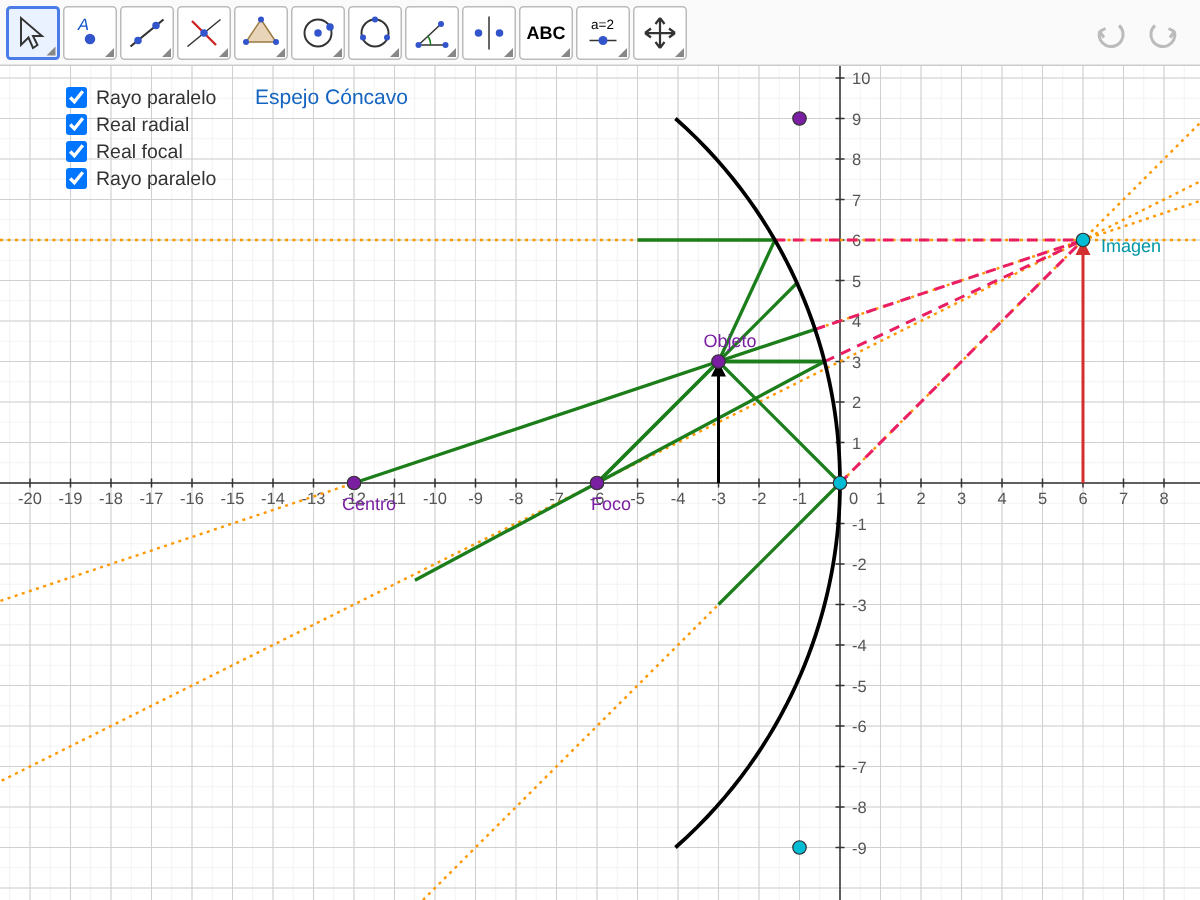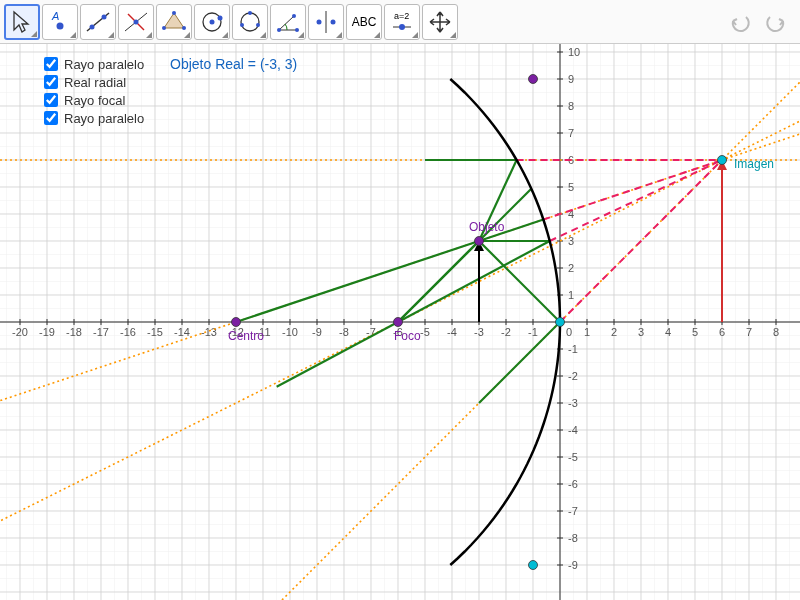--- a/index.html
+++ b/index.html
@@ -6,21 +6,21 @@
 body{font-family:Arial,sans-serif;background:#fff;width:800px;height:600px;overflow:hidden;position:relative}
 .toolbar{display:flex;gap:2px;padding:4px;border-bottom:1px solid #ccc;background:#fafafa;height:44px;align-items:center}
 .tool{width:36px;height:36px;border:1px solid #bbb;border-radius:3px;background:#fff;display:flex;align-items:center;justify-content:center;cursor:pointer;position:relative}
 .tool.active{border:2px solid #4a7de8;background:#eaf1ff}
 .tool svg{width:28px;height:28px}
 .tool .tri{position:absolute;bottom:1px;right:1px;width:0;height:0;border-left:6px solid transparent;border-bottom:6px solid #888}
 .undo-redo{position:absolute;right:8px;top:6px;display:flex;gap:4px}
 .ur{width:32px;height:32px;display:flex;align-items:center;justify-content:center;color:#aaa;cursor:pointer}
 .canvas{position:relative;width:800px;height:556px;overflow:hidden}
 .checkboxes{position:absolute;left:44px;top:10px;z-index:10;font-size:13px;color:#333}
-.chk{display:flex;align-items:flex-start;gap:6px;margin:3px 0;cursor:pointer}
+.chk{display:flex;align-items:flex-end;gap:6px;margin:3px 0;cursor:pointer}
 .chk input{width:14px;height:14px}
 .infotext{position:absolute;left:170px;top:10px;z-index:10;font-size:14px;color:#1565c0;line-height:1.5}
 .axis-label{font-size:11px;fill:#555}
 .ptlabel{font-size:12px}
 </style>
 </head>
 <body>
 
 <div class="toolbar">
   <div class="tool active">
@@ -90,21 +90,21 @@
     </div>
   <div class="tool">
       <svg viewBox="0 0 28 28">
         <line x1="14" y1="3" x2="14" y2="25" stroke="#333"></line>
         <circle cx="7" cy="14" r="2.5" fill="#3355cc"></circle>
         <circle cx="21" cy="14" r="2.5" fill="#3355cc"></circle>
       </svg>
       <span class="tri"></span>
     </div>
   <div class="tool">
-      <span style="font-size:12px;font-weight:normal">ABC</span>
+      <span style="font-size:12px;font-weight:bold">ABC</span>
       <span class="tri"></span>
     </div>
   <div class="tool">
       <svg viewBox="0 0 28 28">
         <text x="6" y="11" font-size="9">a=2</text>
         <line x1="5" y1="19" x2="23" y2="19" stroke="#333"></line>
         <circle cx="14" cy="19" r="3" fill="#3355cc"></circle>
       </svg>
       <span class="tri"></span>
     </div>
@@ -133,29 +133,29 @@
     <label class="chk">
         <input type="checkbox" checked="" style="">
         <span>Rayo paralelo</span>
       </label>
     <label class="chk">
         <input type="checkbox" checked="" style="">
         <span>Real radial</span>
       </label>
     <label class="chk">
         <input type="checkbox" checked="" style="">
-        <span>Rayo focal</span>
+        <span>Real focal</span>
       </label>
     <label class="chk">
         <input type="checkbox" checked="" style="">
         <span>Rayo paralelo</span>
       </label>
   </div>
   <div class="infotext">
-    <div>Objeto Real = (-3, 3)</div>
+    <div>Espejo Cóncavo</div>
   </div>
   <svg id="plot" width="800" height="556">
       <line x1="6.5" y1="0" x2="6.5" y2="556" stroke="#eeeeee" stroke-width="0.5"></line>
       <line x1="20" y1="0" x2="20" y2="556" stroke="#eeeeee" stroke-width="0.5"></line>
       <line x1="33.5" y1="0" x2="33.5" y2="556" stroke="#eeeeee" stroke-width="0.5"></line>
       <line x1="47" y1="0" x2="47" y2="556" stroke="#eeeeee" stroke-width="0.5"></line>
       <line x1="60.5" y1="0" x2="60.5" y2="556" stroke="#eeeeee" stroke-width="0.5"></line>
       <line x1="74" y1="0" x2="74" y2="556" stroke="#eeeeee" stroke-width="0.5"></line>
       <line x1="87.5" y1="0" x2="87.5" y2="556" stroke="#eeeeee" stroke-width="0.5"></line>
       <line x1="101" y1="0" x2="101" y2="556" stroke="#eeeeee" stroke-width="0.5"></line>

